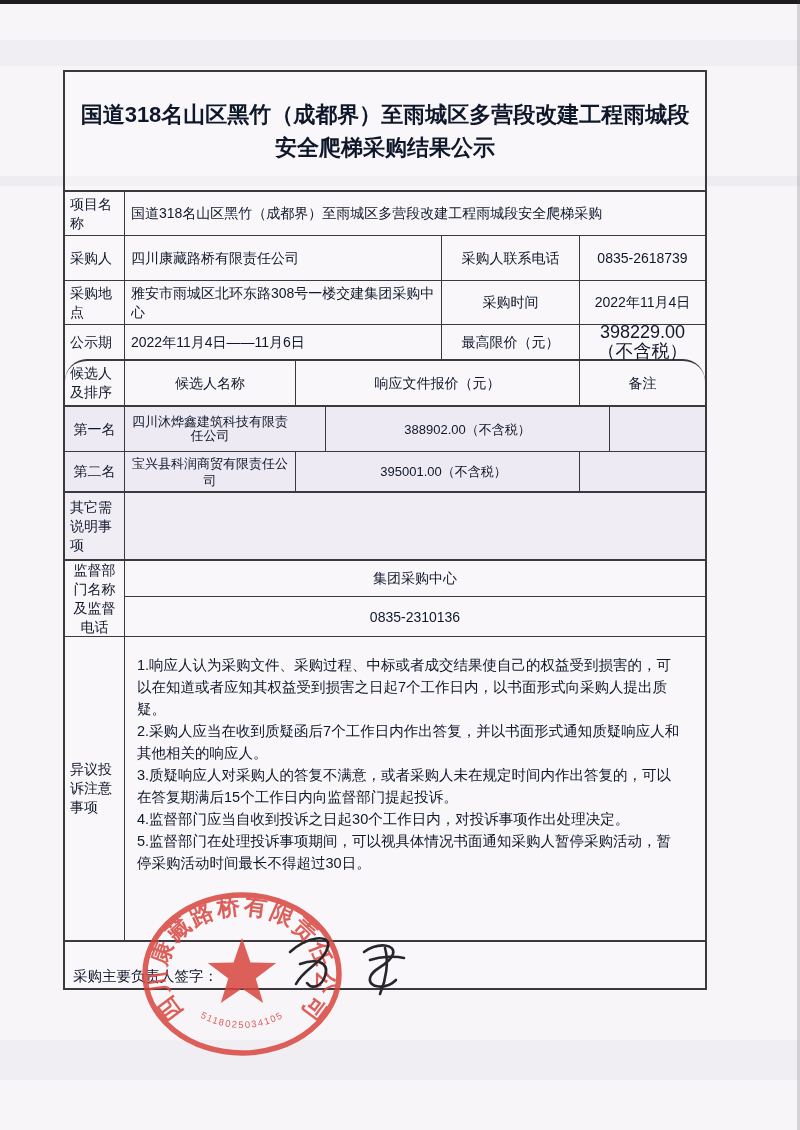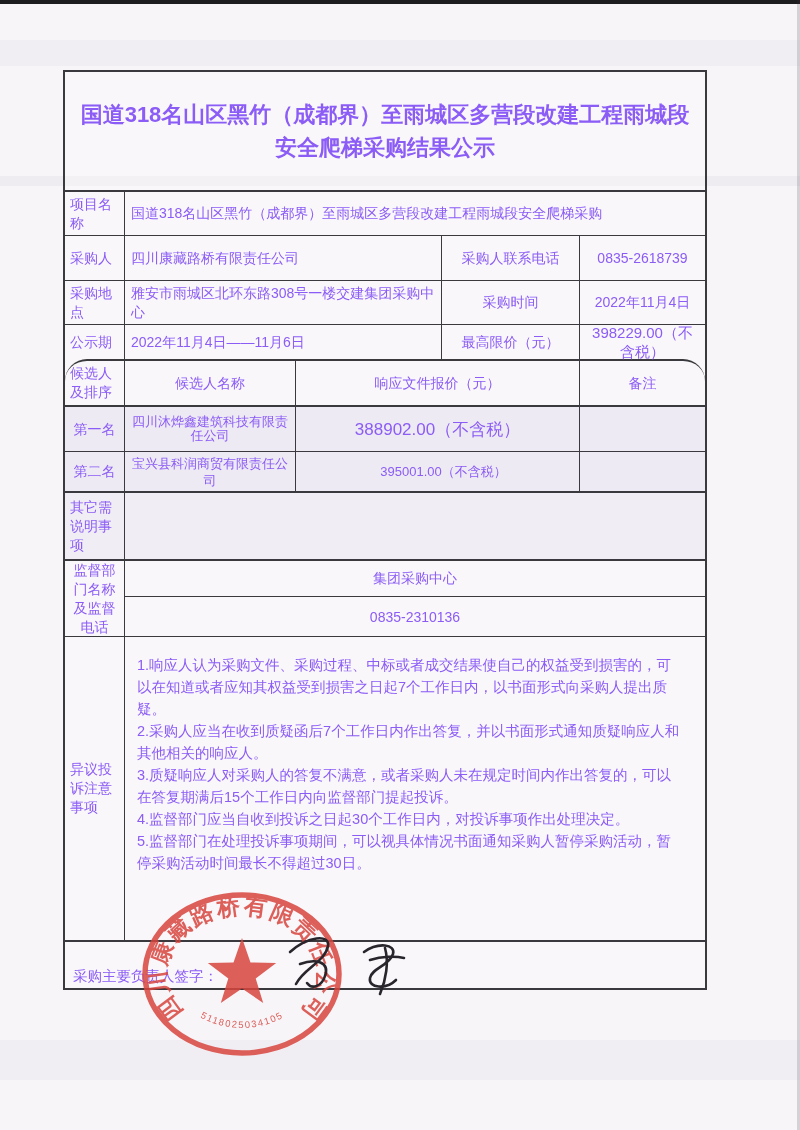--- a/index.html
+++ b/index.html
@@ -1,18 +1,18 @@
 <!DOCTYPE html>
 <html><head>
 <meta charset="utf-8">
 <style>
   html,body{margin:0;padding:0;}
   body{font-family:"Liberation Sans",sans-serif;background:#e9e7ea;}
   .page{position:relative;width:800px;height:1130px;margin:0 auto;
-        background:#f7f5f8;overflow:hidden;color:#8b5cf6;text-decoration:underline;}
+        background:#f7f5f8;overflow:hidden;color:#0f172a;text-decoration:underline;}
   
   .scan-top{position:absolute;left:0;top:0;width:100%;height:4px;background:#1d1c1f;}
   .scan-edge-r{position:absolute;right:0;top:0;width:3px;height:100%;background:rgba(60,55,65,.18);}
   .streak{position:absolute;left:0;width:100%;pointer-events:none;}
   .s1{top:40px;height:26px;background:rgba(120,110,130,.05);}
   .s2{top:176px;height:10px;background:rgba(120,110,130,.06);}
   .s3{top:1040px;height:40px;background:rgba(140,125,150,.05);}
 
   
   .doc-table{position:absolute;left:63px;top:70px;width:644px;height:920px;
@@ -87,34 +87,34 @@
       <div class="cell lab">采购地点</div>
       <div class="cell v-main">雅安市雨城区北环东路308号一楼交建集团采购中心</div>
       <div class="cell v-sub ctr">采购时间</div>
       <div class="cell v-end ctr">2022年11月4日</div>
     </div>
 
     <div class="row" style="height:35px;">
       <div class="cell lab">公示期</div>
       <div class="cell v-main">2022年11月4日——11月6日</div>
       <div class="cell v-sub ctr">最高限价（元）</div>
-      <div class="cell v-end ctr" style="font-size:15px;">398229.00（不含税）</div>
+      <div class="cell v-end ctr" style="font-size:18px;">398229.00（不含税）</div>
     </div>
 
     <div class="row hv" style="height:46px;border-radius:22px;">
       <div class="cell lab">候选人及排序</div>
       <div class="cell c-name ctr">候选人名称</div>
       <div class="cell c-bid ctr">响应文件报价（元）</div>
       <div class="cell c-rem ctr">备注</div>
     </div>
 
     <div class="row hv tint" style="height:46px;">
       <div class="cell lab ctr">第一名</div>
       <div class="cell c-name ctr" style="font-size:13px;line-height:14px;">四川沐烨鑫建筑科技有限责任公司</div>
-      <div class="cell c-bid ctr" style="font-size:17px;">388902.00（不含税）</div>
+      <div class="cell c-bid ctr" style="font-size:13px;margin-left:30px;">388902.00（不含税）</div>
       <div class="cell c-rem"></div>
     </div>
 
     <div class="row tint" style="height:40px;">
       <div class="cell lab ctr">第二名</div>
       <div class="cell c-name ctr" style="font-size:13px;line-height:17px;">宝兴县科润商贸有限责任公司</div>
       <div class="cell c-bid ctr" style="font-size:13px;padding-left:18px;">395001.00（不含税）</div>
       <div class="cell c-rem"></div>
     </div>
 

